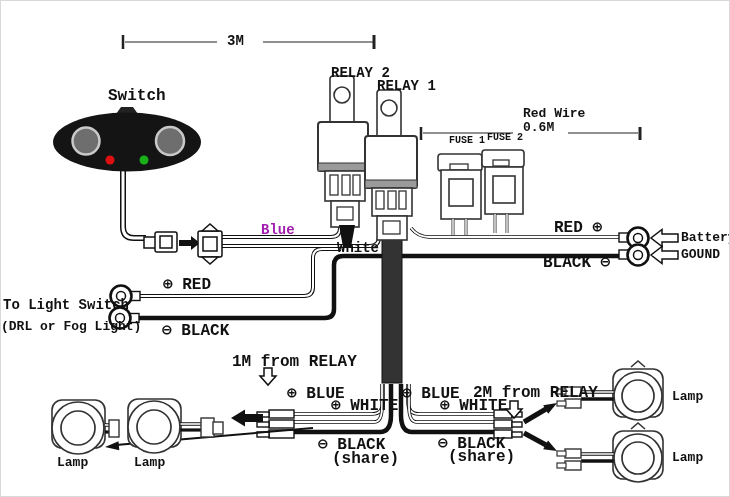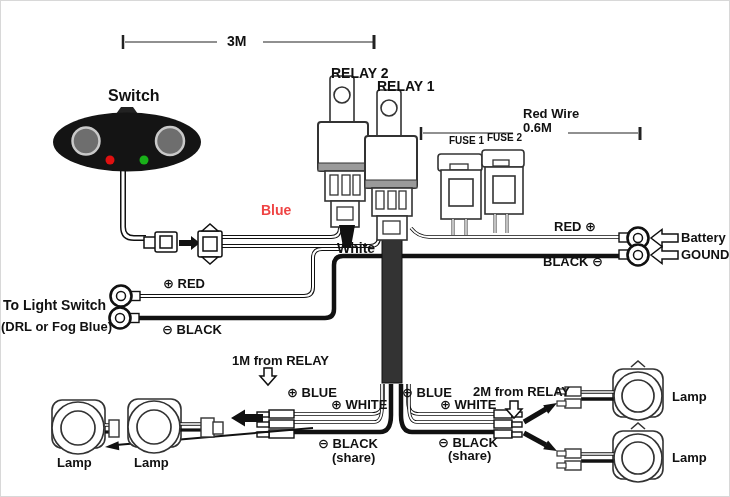--- a/index.html
+++ b/index.html
@@ -4,23 +4,23 @@
 <style>
   html,body{margin:0;padding:0;background:#e8e8e8;}
   #stage{
     position:relative;width:730px;height:497px;background:#ffffff;
     font-family:"Liberation Sans","DejaVu Sans",sans-serif;
     overflow:hidden;border:1px solid #d8d8d8;box-sizing:border-box;
   }
   #wiring-svg{position:absolute;left:0;top:0;width:730px;height:497px;}
   .lbl{
     position:absolute;color:#111;font-weight:bold;white-space:nowrap;
-    line-height:1.05;letter-spacing:0px;
+    line-height:1.05;letter-spacing:0px;font-family:Liberation Mono, monospace;
   }
-  .fs10{font-size:10px}.fs11{font-size:14px}.fs12{font-size:13px}
+  .fs10{font-size:10px}.fs11{font-size:14px}.fs12{font-size:16px}
   .fs13{font-size:13px}.fs14{font-size:14px}.fs15{font-size:15px}.fs16{font-size:16px}
 </style>
 </head>
 <body>
 
 <div id="stage">
 
   <svg id="wiring-svg" viewBox="0 0 730 497">
 
     <g stroke="#222" fill="none">
@@ -264,29 +264,29 @@
   </svg>
 
   <div class="lbl fs14" style="left:226px;top:33px">3M</div>
   <div class="lbl fs16" style="left:107px;top:87px">Switch</div>
   <div class="lbl fs11" style="left:330px;top:65px">RELAY 2</div>
   <div class="lbl fs11" style="left:376px;top:78px">RELAY 1</div>
   <div class="lbl fs13" style="left:522px;top:106px">Red Wire</div>
   <div class="lbl fs13" style="left:522px;top:120px">0.6M</div>
   <div class="lbl fs10" style="left:448px;top:135px">FUSE 1</div>
   <div class="lbl fs10" style="left:486px;top:132px">FUSE 2</div>
-  <div class="lbl fs14" style="left: 260px; top: 202px; color: #ef4444;">Blue</div>
+  <div class="lbl fs14" style="left: 260px; top: 222px; color: #a21caf;">Blue</div>
   <div class="lbl fs14" style="left:336px;top:240px">White</div>
   <div class="lbl fs12" style="left:553px;top:219px">RED  ⊕</div>
   <div class="lbl fs13" style="left:680px;top:230px">Battery</div>
   <div class="lbl fs12" style="left:542px;top:254px">BLACK  ⊖</div>
   <div class="lbl fs13" style="left:680px;top:247px">GOUND</div>
   <div class="lbl fs12" style="left:162px;top:276px">⊕  RED</div>
   <div class="lbl fs14" style="left:2px;top:297px">To Light Switch</div>
-  <div class="lbl fs13" style="left:0px;top:319px">(DRL or Fog Blue)</div>
+  <div class="lbl fs13" style="left:0px;top:319px">(DRL or Fog Light)</div>
   <div class="lbl fs12" style="left:161px;top:322px">⊖  BLACK</div>
   <div class="lbl fs12" style="left:231px;top:353px">1M from RELAY</div>
   <div class="lbl fs12" style="left:286px;top:385px">⊕ BLUE</div>
   <div class="lbl fs12" style="left:330px;top:397px">⊕  WHITE</div>
   <div class="lbl fs12" style="left:317px;top:436px">⊖  BLACK</div>
   <div class="lbl fs12" style="left:331px;top:450px">(share)</div>
   <div class="lbl fs12" style="left:401px;top:385px">⊕ BLUE</div>
   <div class="lbl fs12" style="left:439px;top:397px">⊕ WHITE</div>
   <div class="lbl fs12" style="left:472px;top:384px">2M from RELAY</div>
   <div class="lbl fs12" style="left:437px;top:435px">⊖  BLACK</div>

